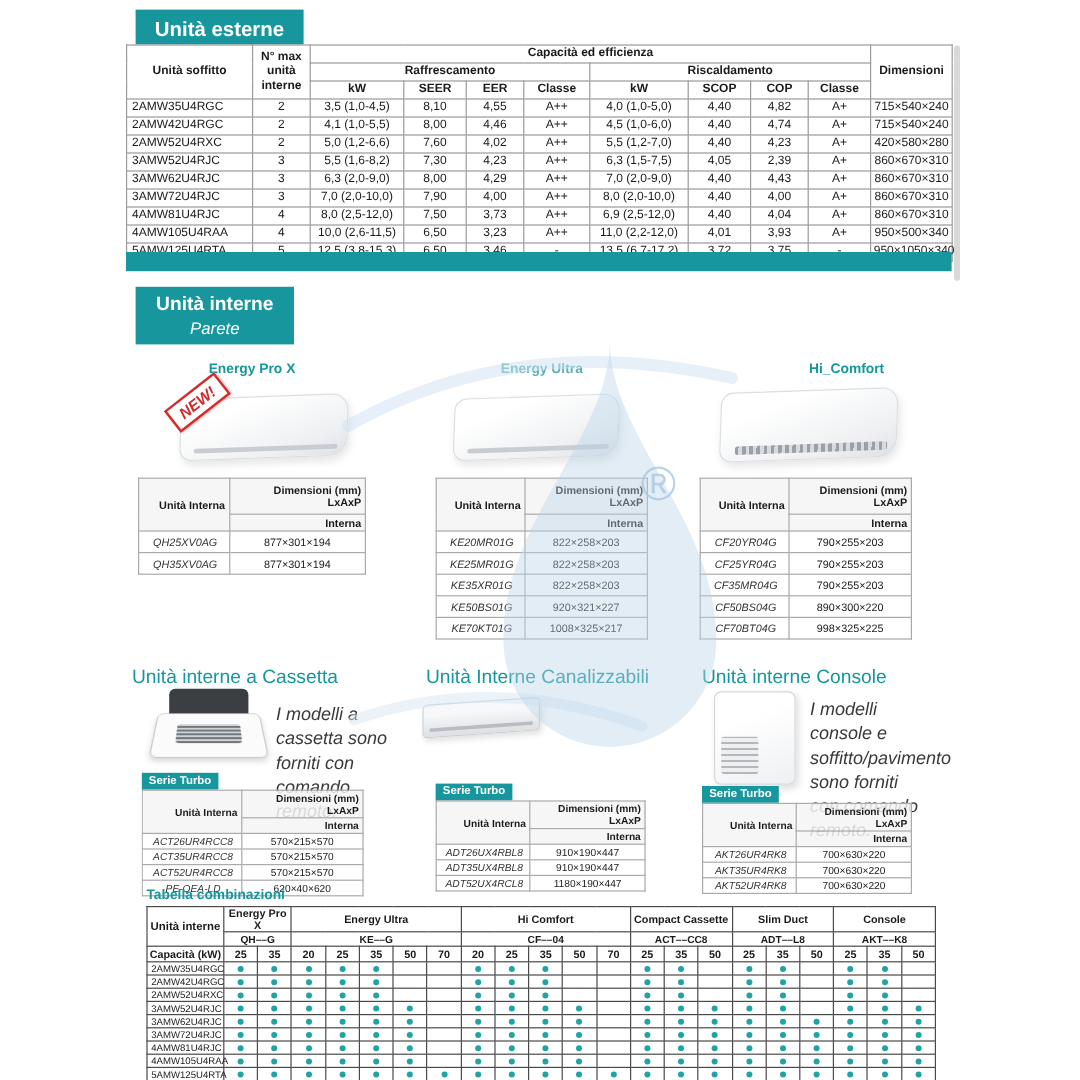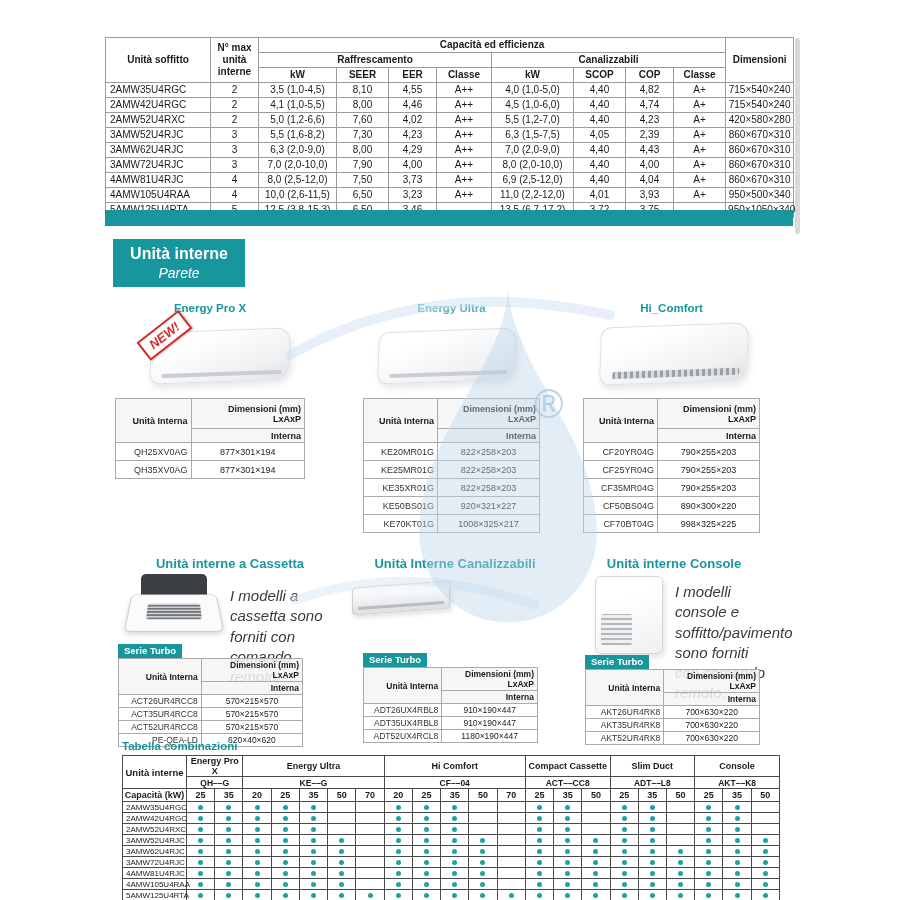--- a/index.html
+++ b/index.html
@@ -37,28 +37,28 @@
   .ac-wall.vent::after { height:7px; background:repeating-linear-gradient(90deg,#9aa0a6 0 3px,#d8dbde 3px 6px); }
   .new-badge { position:absolute; background:#fff; border:2px solid #d42a2a; color:#d42a2a; font-weight:bold; font-style:italic; font-size:13px; padding:2px 7px; transform:rotate(-38deg); box-shadow:1px 1px 2px rgba(0,0,0,.25); z-index:4; }
 
   
   .dim-tbl { position:absolute; font-size:9px; background:transparent; }
   .dim-tbl th, .dim-tbl td { border:1px solid #aaa; text-align:center; vertical-align:middle; padding:1px 3px; }
   .dim-tbl thead th { background:rgba(244,244,244,.85); font-weight:bold;text-align:right; }
   .dim-tbl .h1 { height:30px; }
   .dim-tbl .h2 { height:14px; }
   .dim-tbl tbody td { height:18px; background:rgba(255,255,255,.35); }
-  .dim-tbl tbody td.left { text-align:right; padding-left:5px; color:#333; }
+  .dim-tbl tbody td.left { text-align:center; padding-left:5px; color:#333;font-style:italic; }
   .dim-tbl.small tbody td { height:12px; font-size:8.5px; }
   .dim-tbl.small .h1 { height:21px; }
   .dim-tbl.small .h2 { height:11px; }
   .dim-tbl.small { font-size:8.5px; }
 
   
-  .sec-title { position:absolute; font-size:13px; font-weight:bold; color:#17979d; text-align:center; }
+  .sec-title { position:absolute; font-size:16px; font-weight:normal; color:#17979d; }
   .sec-note { position:absolute; font-size:15px; font-style:italic; color:#3a3a3a; line-height:1.35; }
   .serie-label { position:absolute; background:#17979d; color:#fff; font-size:9.5px; font-weight:bold; padding:1px 6px 2px; }
 
   .ac-cassette { position:absolute; }
   .cass-body { position:absolute; top:0; left:14%; width:72%; height:34%; background:#3b3e42; border-radius:5px 5px 0 0; }
   .cass-panel { position:absolute; top:22%; left:0; width:100%; height:76%; background:#fbfbfc; border:1px solid #c8cbce; border-radius:6px; transform:perspective(170px) rotateX(38deg); box-shadow:0 3px 5px rgba(0,0,0,.15); }
   .cass-grille { position:absolute; left:20%; top:26%; width:60%; height:46%; background:repeating-linear-gradient(0deg,#70757a 0 2px,#ced2d5 2px 4px); border-radius:3px; }
 
   .ac-duct { position:absolute; background:linear-gradient(180deg,#f7f8f9 30%,#dde0e3); border:1px solid #ccd0d3; border-radius:4px; transform:skewY(-4deg); box-shadow:2px 3px 5px rgba(0,0,0,.12); }
   .ac-duct::after { content:""; position:absolute; left:5%; bottom:4px; width:90%; height:3px; background:#b9bdc1; }
@@ -82,20 +82,23 @@
 </head>
 <body>
 
 <div class="page">
 
   <svg class="wm-arc" viewBox="0 0 340 380" xmlns="http://www.w3.org/2000/svg">
     <path d="M10 70 Q 150 -10 330 30" fill="none" stroke="#cfe2f2" stroke-width="10" stroke-linecap="round"></path>
     <path d="M15 315 Q 130 275 255 320" fill="none" stroke="#d7e7f4" stroke-width="9" stroke-linecap="round"></path>
   </svg>
 
+  <div class="badge badge-outdoor">
+    <span>Unità esterne</span>
+  </div>
 
   <table class="outdoor-tbl">
     <colgroup>
       <col style="width:105px">
         <col style="width:48px">
         <col style="width:78px">
         <col style="width:52px">
         <col style="width:48px">
         <col style="width:55px">
         <col style="width:82px">
@@ -106,21 +109,21 @@
     </colgroup>
     <thead>
       <tr>
         <th rowspan="3">Unità soffitto</th>
         <th rowspan="3">N° max unità interne</th>
         <th colspan="8">Capacità ed efficienza</th>
         <th rowspan="3">Dimensioni</th>
       </tr>
       <tr>
         <th colspan="4">Raffrescamento</th>
-        <th colspan="4">Canalizzabili</th>
+        <th colspan="4">Riscaldamento</th>
       </tr>
       <tr>
           <th>kW</th>
           <th>SEER</th>
           <th>EER</th>
           <th>Classe</th>
           <th>kW</th>
           <th>SCOP</th>
           <th>COP</th>
           <th>Classe</th>
@@ -249,21 +252,21 @@
   <div class="teal-bar"></div>
   <div class="scroll-strip"></div>
 
   <div class="badge badge-indoor">
     <span class="l1">Unità interne</span>
     <span class="l2">Parete</span>
   </div>
 
   <div class="prod-title" style="left:115px; top:302px; width:190px;">Energy Pro X</div>
   <div class="prod-title light" style="left:363px; top:302px; width:177px;">Energy Ultra</div>
-  <div class="prod-title" style="left:583px; top:302px; width:177px;">Hi_Comfort</div>
+  <div class="prod-title" style="left:617px; top:302px; width:177px;">Hi_Comfort</div>
 
   <div class="ac-wall" style="left:150px; top:330px; width:140px; height:52px;"></div>
   <div class="new-badge" style="left:138px; top:324px;">NEW!</div>
   <div class="ac-wall" style="left:378px; top:330px; width:138px; height:52px;"></div>
   <div class="ac-wall vent" style="left:600px; top:325px; width:148px; height:58px;"></div>
 
   <table class="dim-tbl" style="left:115px; top:398px; width:190px;">
     <colgroup>
         <col style="width:40%">
         <col style="width:60%">

